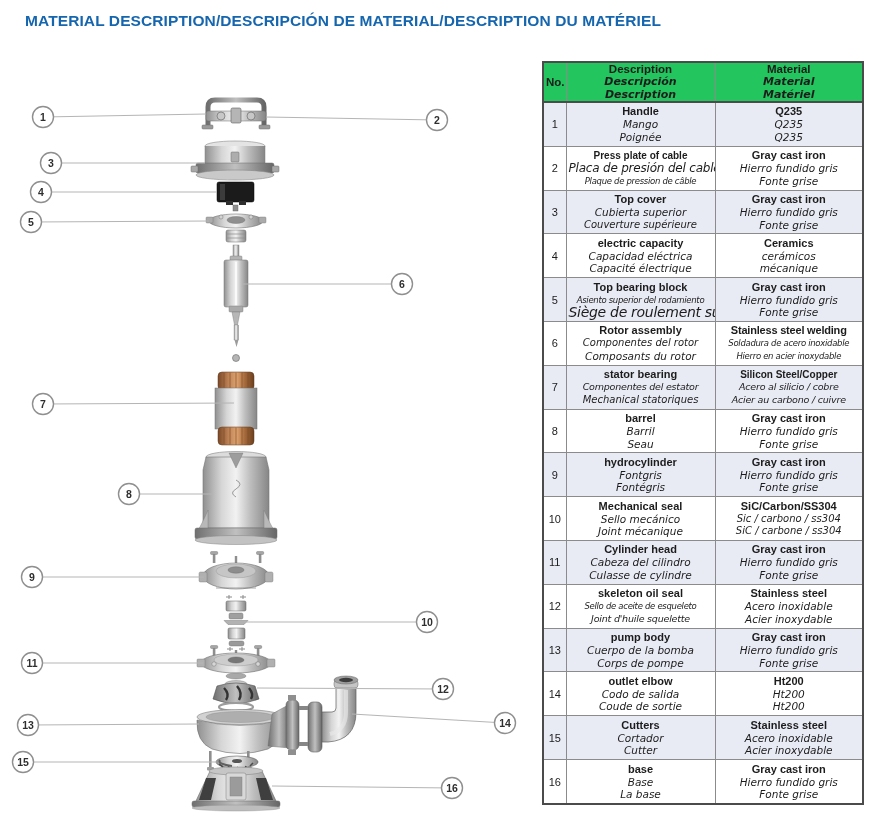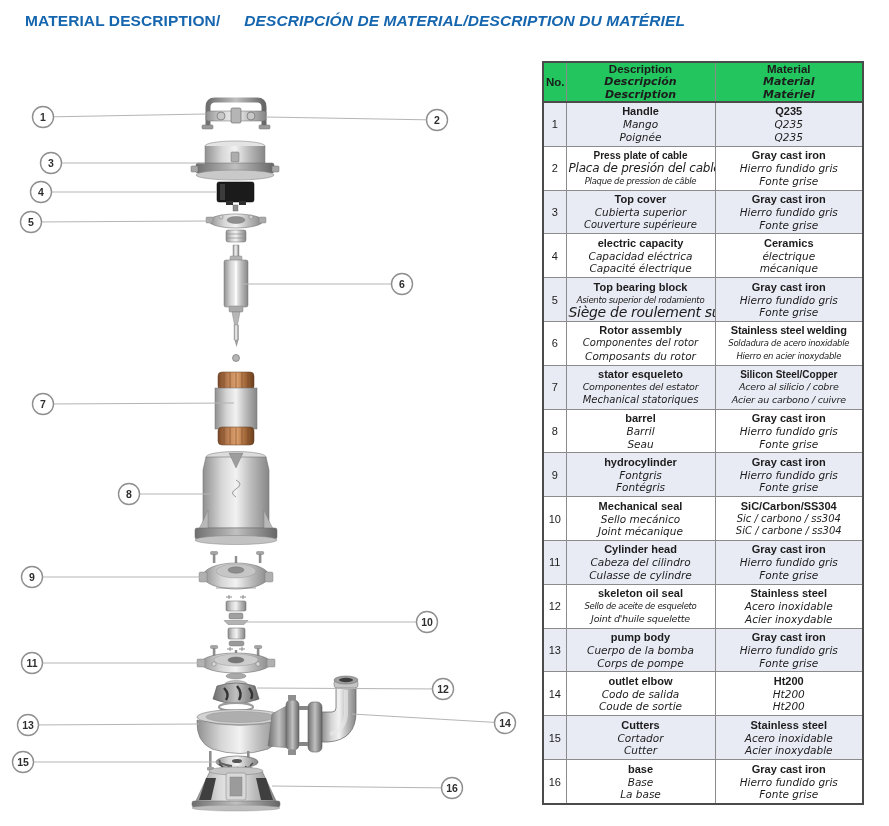--- a/index.html
+++ b/index.html
@@ -8,21 +8,21 @@
     --table-border:#4b4b4b;
     --grid-line:#8b8b8b;
     --callout-line:#b5b5b5;
     --text-dark:#1c1c1c;
   }
   html,body{margin:0;padding:0;background:#fff;}
   .page{position:relative;width:889px;height:826px;background:#fff;overflow:hidden;
         font-family:"Liberation Sans",sans-serif;}
   .title{position:absolute;left:25px;top:12px;font-size:15.5px;font-weight:bold;
          color:var(--title-blue);white-space:nowrap;letter-spacing:.1px;}
-  .title .it{font-style:italic;margin-left:24px;}
+  .title .it{}
   #diagram-svg{position:absolute;left:0;top:0;}
   #diagram-svg text.callout-num{font:bold 10.5px "Liberation Sans",sans-serif;fill:#2e2e2e;}
   .tbl-wrap{position:absolute;left:542px;top:61px;}
   table{border-collapse:collapse;table-layout:fixed;width:320px;height:744px;
         border:2px solid var(--table-border);}
   th,td{border:1px solid var(--grid-line);padding:0 2px;text-align:center;
         vertical-align:middle;color:var(--text-dark);overflow:hidden;}
   thead th{border-bottom:2px solid var(--table-border);height:36px;background:#22c55e;}
   tbody tr.row-alt{background:var(--row-shade);}
   .l-en{font-size:11px;font-weight:bold;line-height:13px;white-space:nowrap;}
@@ -379,21 +379,21 @@
           </tr>
           <tr>
             <td class="no-cell">4</td>
             <td>
               <div class="l-en">electric capacity</div>
               <div class="l-it">Capacidad eléctrica</div>
               <div class="l-it">Capacité électrique</div>
             </td>
             <td>
               <div class="l-en">Ceramics</div>
-              <div class="l-it">électrique</div>
+              <div class="l-it">cerámicos</div>
               <div class="l-it">mécanique</div>
             </td>
           </tr>
           <tr class="row-alt">
             <td class="no-cell">5</td>
             <td>
               <div class="l-en">Top bearing block</div>
               <div class="l-it" style="font-size: 8.5px; letter-spacing: -0.3px;">Asiento superior del rodamiento</div>
               <div class="l-it" style="font-size: 14px; letter-spacing: -0.3px;">Siège de roulement supérieur</div>
             </td>
@@ -412,21 +412,21 @@
             </td>
             <td>
               <div class="l-en" style="font-size: 11px; letter-spacing: -0.2px;">Stainless steel welding</div>
               <div class="l-it" style="font-size: 8.5px; letter-spacing: -0.3px;">Soldadura de acero inoxidable</div>
               <div class="l-it" style="font-size: 8.5px; letter-spacing: -0.3px;">Hierro en acier inoxydable</div>
             </td>
           </tr>
           <tr class="row-alt">
             <td class="no-cell">7</td>
             <td>
-              <div class="l-en">stator esqueleto</div>
+              <div class="l-en">stator bearing</div>
               <div class="l-it" style="font-size: 9.5px; letter-spacing: -0.2px;">Componentes del estator</div>
               <div class="l-it" style="font-size: 10px;">Mechanical statoriques</div>
             </td>
             <td>
               <div class="l-en" style="font-size: 10px;">Silicon Steel/Copper</div>
               <div class="l-it" style="font-size: 9.5px; letter-spacing: -0.2px;">Acero al silicio / cobre</div>
               <div class="l-it" style="font-size: 9.5px; letter-spacing: -0.2px;">Acier au carbono / cuivre</div>
             </td>
           </tr>
           <tr>

